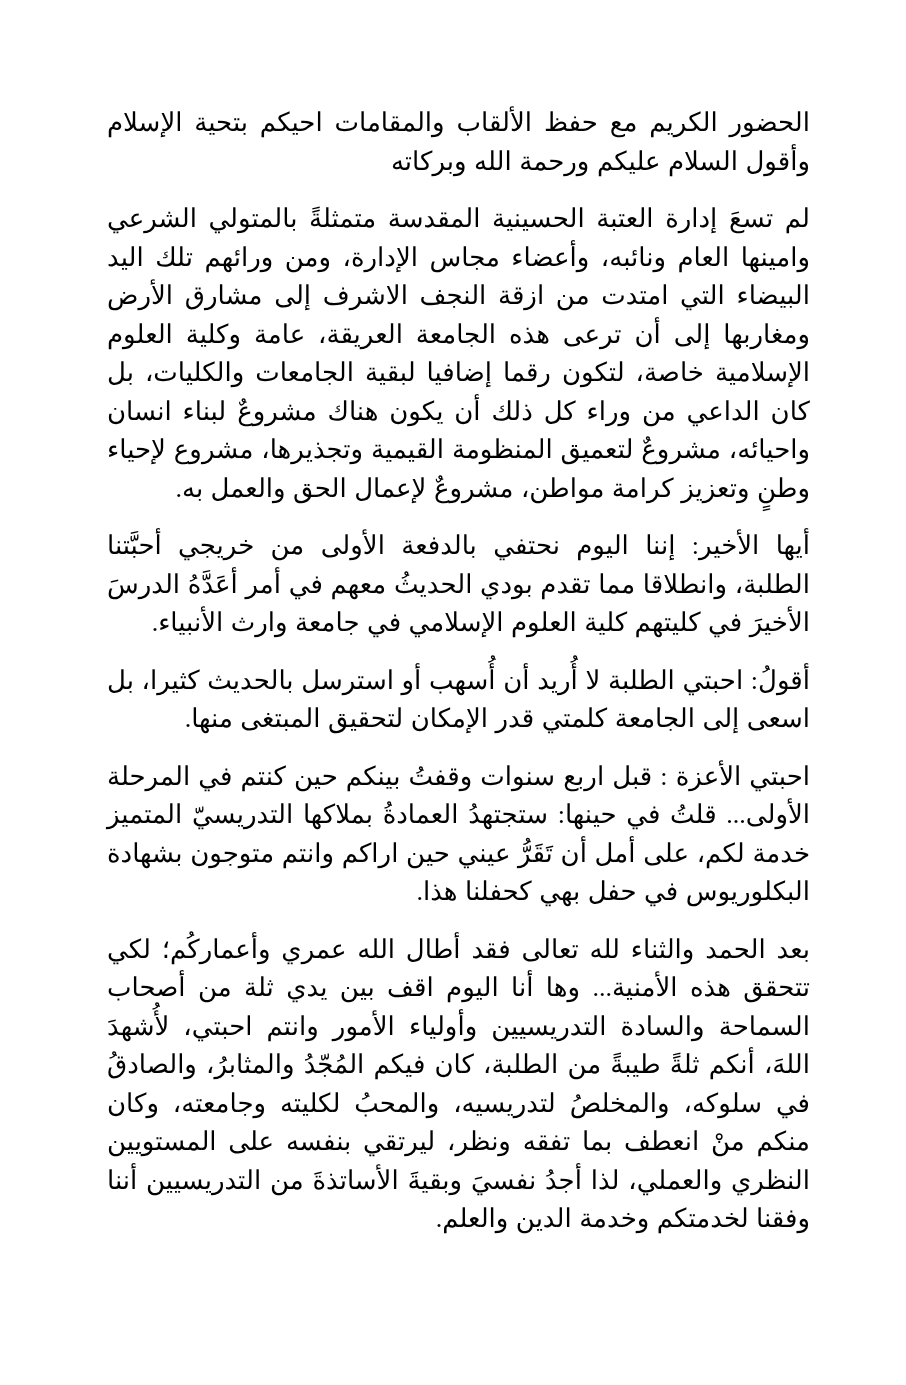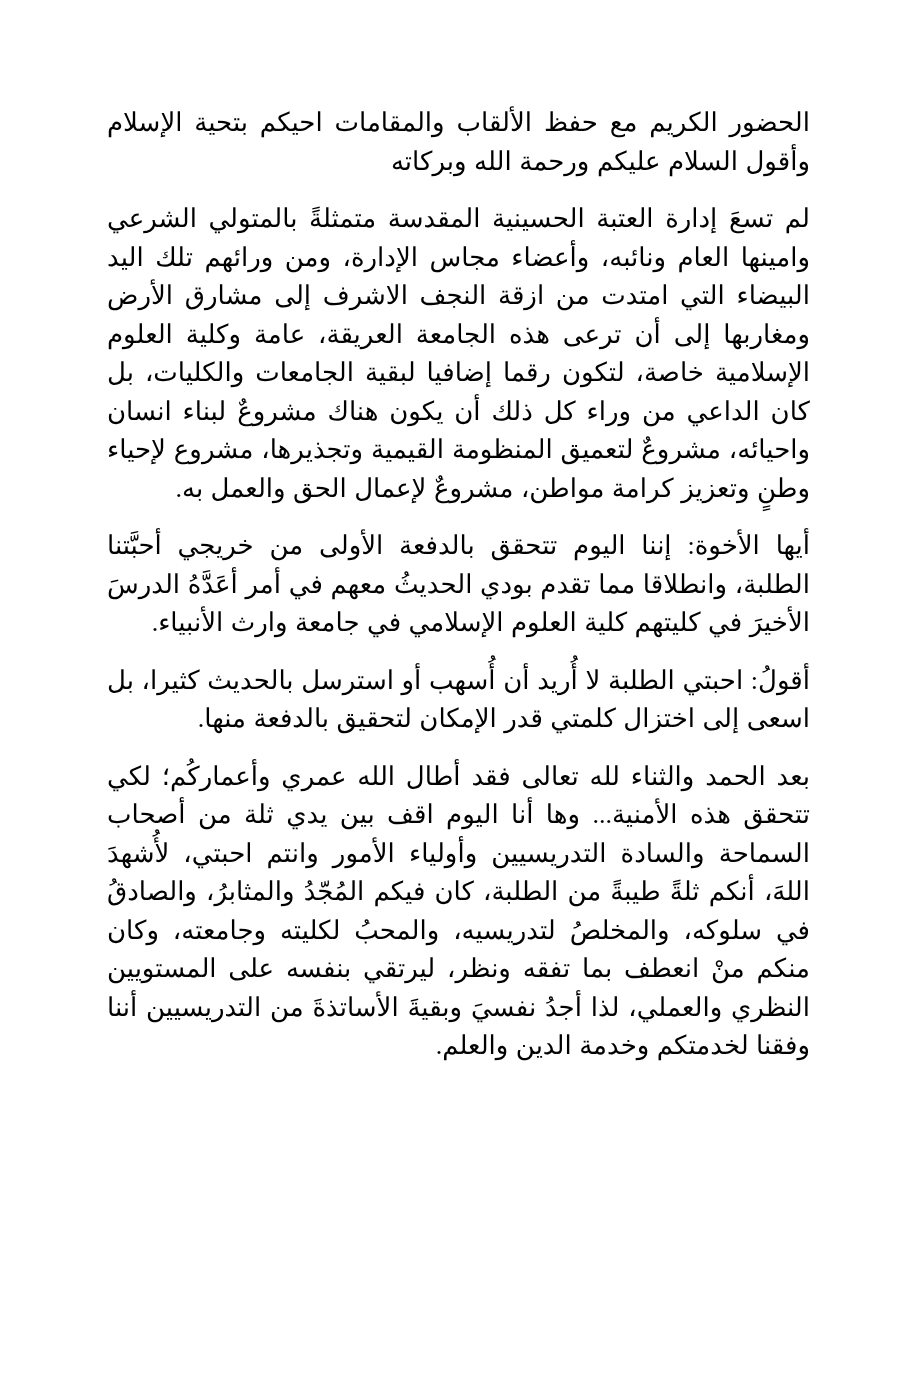--- a/index.html
+++ b/index.html
@@ -30,17 +30,18 @@
     margin: 0 0 19px 12px;
     word-spacing: 1px;
   }
 </style>
 </head>
 <body>
 
 <div class="page">
   <p>الحضور الكريم مع حفظ الألقاب والمقامات احيكم بتحية الإسلام وأقول السلام عليكم ورحمة الله وبركاته</p>
   <p>لم تسعَ إدارة العتبة الحسينية المقدسة متمثلةً بالمتولي الشرعي وامينها العام ونائبه، وأعضاء مجاس الإدارة، ومن ورائهم تلك اليد البيضاء التي امتدت من ازقة النجف الاشرف إلى مشارق الأرض ومغاربها إلى أن ترعى هذه الجامعة العريقة، عامة وكلية العلوم الإسلامية خاصة، لتكون رقما إضافيا لبقية الجامعات والكليات، بل كان الداعي من وراء كل ذلك أن يكون هناك مشروعٌ لبناء انسان واحيائه، مشروعٌ لتعميق المنظومة القيمية وتجذيرها، مشروع لإحياء وطنٍ وتعزيز كرامة مواطن، مشروعٌ لإعمال الحق والعمل به.</p>
-  <p>أيها الأخوة: إننا اليوم تتحقق بالدفعة الأولى من خريجي أحبَّتنا الطلبة، وانطلاقا مما تقدم بودي الحديثُ معهم في أمر أعَدَّهُ الدرسَ الأخيرَ في كليتهم كلية العلوم الإسلامي في جامعة وارث الأنبياء.</p>
-  <p>أقولُ: احبتي الطلبة لا أُريد أن أُسهب أو استرسل بالحديث كثيرا، بل اسعى إلى اختزال كلمتي قدر الإمكان لتحقيق بالدفعة منها.</p>
+  <p>أيها الأخير: إننا اليوم نحتفي بالدفعة الأولى من خريجي أحبَّتنا الطلبة، وانطلاقا مما تقدم بودي الحديثُ معهم في أمر أعَدَّهُ الدرسَ الأخيرَ في كليتهم كلية العلوم الإسلامي في جامعة وارث الأنبياء.</p>
+  <p>أقولُ: احبتي الطلبة لا أُريد أن أُسهب أو استرسل بالحديث كثيرا، بل اسعى إلى الجامعة كلمتي قدر الإمكان لتحقيق المبتغى منها.</p>
+  <p>احبتي الأعزة : قبل اربع سنوات وقفتُ بينكم حين كنتم في المرحلة الأولى... قلتُ في حينها: ستجتهدُ العمادةُ بملاكها التدريسيّ المتميز خدمة لكم، على أمل أن تَقَرُّ عيني حين اراكم وانتم متوجون بشهادة البكلوريوس في حفل بهي كحفلنا هذا.</p>
   <p>بعد الحمد والثناء لله تعالى فقد أطال الله عمري وأعماركُم؛ لكي تتحقق هذه الأمنية... وها أنا اليوم اقف بين يدي ثلة من أصحاب السماحة والسادة التدريسيين وأولياء الأمور وانتم احبتي، لأُشهدَ اللهَ، أنكم ثلةً طيبةً من الطلبة، كان فيكم المُجّدُ والمثابرُ، والصادقُ في سلوكه، والمخلصُ لتدريسيه، والمحبُ لكليته وجامعته، وكان منكم منْ انعطف بما تفقه ونظر، ليرتقي بنفسه على المستويين النظري والعملي، لذا أجدُ نفسيَ وبقيةَ الأساتذةَ من التدريسيين أننا وفقنا لخدمتكم وخدمة الدين والعلم.</p>
 
 </div>
 
 </body></html>

